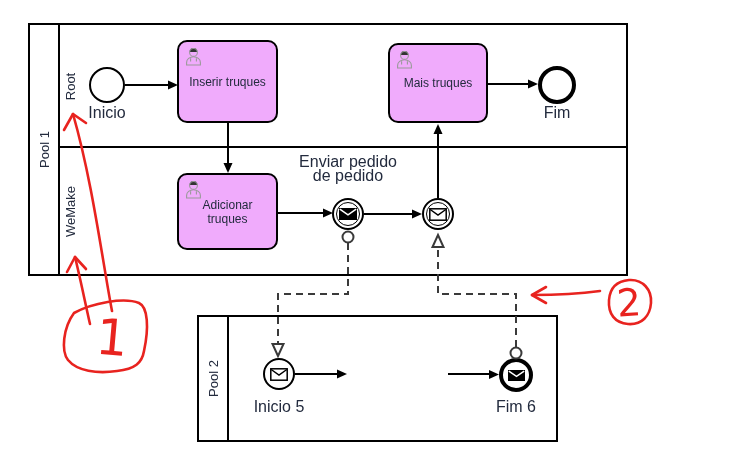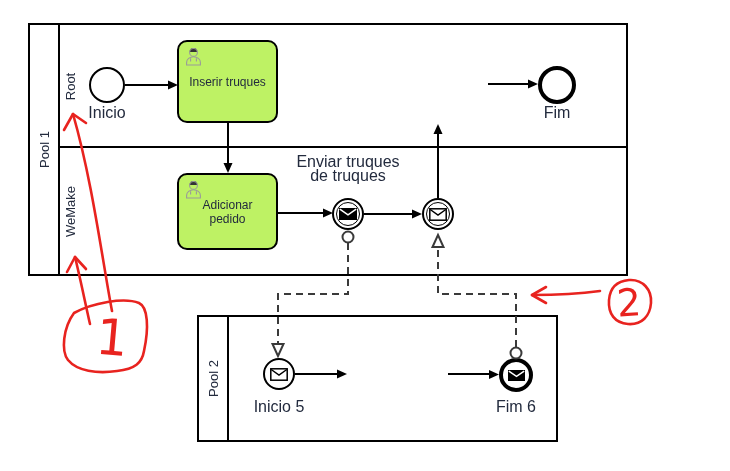--- a/index.html
+++ b/index.html
@@ -6,21 +6,21 @@
   .stage{
     position:relative;width:730px;height:471px;background:#fff;overflow:hidden;
     font-family:"Liberation Sans","DejaVu Sans",sans-serif;color:#232b3e;
   }
   .pool{position:absolute;border:2px solid #000;box-sizing:border-box;background:transparent;}
   .pool-header{position:absolute;left:0;top:0;bottom:0;width:28px;border-right:2px solid #000;
     display:flex;align-items:center;justify-content:center;}
   .vtext{transform:rotate(-90deg);white-space:nowrap;font-size:13px;}
   .lane-label{position:absolute;display:flex;align-items:center;justify-content:center;}
   .lane-divider{position:absolute;height:2px;background:#000;}
-  .task{position:absolute;border:2px solid #000;border-radius:10px;background:#bef264;box-sizing:border-box;
+  .task{position:absolute;border:2px solid #000;border-radius:10px;background:#f0abfc;box-sizing:border-box;
     display:flex;align-items:center;justify-content:center;text-align:center;font-size:12px;line-height:14px;}
   .task-label{max-width:84px;}
   .user-icon{position:absolute;top:5px;left:6px;}
   .event{position:absolute;border-radius:50%;background:#fff;box-sizing:border-box;
     display:flex;align-items:center;justify-content:center;}
   .ev-thin{border:2px solid #000;}
   .ev-thick{border:4px solid #000;}
   .ev-double{border:2px solid #000;}
   .ev-inner{position:absolute;inset:2px;border:1.5px solid #000;border-radius:50%;
     display:flex;align-items:center;justify-content:center;}
@@ -61,43 +61,52 @@
   <div class="task" style="left:177px;top:40px;width:101px;height:83px;">
     <svg class="user-icon" width="17" height="19" viewBox="0 0 17 19">
       <path d="M4.6,5 a3.9,3.9 0 0 1 7.8,0 z" fill="#333"></path>
       <circle cx="8.5" cy="5.4" r="3.9" fill="none" stroke="#9a9a9a" stroke-width="1.1"></circle>
       <path d="M1.6,18 v-2.6 a6.9,5.6 0 0 1 13.8,0 V18 z" fill="none" stroke="#9a9a9a" stroke-width="1.1"></path>
       <path d="M5.6,11.2 v3.2 M11.4,11.2 v3.2" stroke="#9a9a9a" stroke-width="1.1"></path>
     </svg>
     <span class="task-label">Inserir truques</span>
   </div>
 
+  <div class="task" style="left:388px;top:43px;width:100px;height:80px;">
+    <svg class="user-icon" width="17" height="19" viewBox="0 0 17 19">
+      <path d="M4.6,5 a3.9,3.9 0 0 1 7.8,0 z" fill="#333"></path>
+      <circle cx="8.5" cy="5.4" r="3.9" fill="none" stroke="#9a9a9a" stroke-width="1.1"></circle>
+      <path d="M1.6,18 v-2.6 a6.9,5.6 0 0 1 13.8,0 V18 z" fill="none" stroke="#9a9a9a" stroke-width="1.1"></path>
+      <path d="M5.6,11.2 v3.2 M11.4,11.2 v3.2" stroke="#9a9a9a" stroke-width="1.1"></path>
+    </svg>
+    <span class="task-label">Mais truques</span>
+  </div>
 
   <div class="event ev-thick" style="left:538px;top:66px;width:38px;height:38px;"></div>
   <div class="elabel" style="left:532px;top:106px;width:50px;">Fim</div>
 
   <div class="task" style="left:177px;top:173px;width:101px;height:77px;">
     <svg class="user-icon" width="17" height="19" viewBox="0 0 17 19">
       <path d="M4.6,5 a3.9,3.9 0 0 1 7.8,0 z" fill="#333"></path>
       <circle cx="8.5" cy="5.4" r="3.9" fill="none" stroke="#9a9a9a" stroke-width="1.1"></circle>
       <path d="M1.6,18 v-2.6 a6.9,5.6 0 0 1 13.8,0 V18 z" fill="none" stroke="#9a9a9a" stroke-width="1.1"></path>
       <path d="M5.6,11.2 v3.2 M11.4,11.2 v3.2" stroke="#9a9a9a" stroke-width="1.1"></path>
     </svg>
-    <span class="task-label">Adicionar pedido</span>
+    <span class="task-label">Adicionar truques</span>
   </div>
 
   <div class="event ev-double" style="left:332px;top:198px;width:32px;height:32px;">
     <div class="ev-inner">
       <svg width="18" height="12" viewBox="0 0 18 12">
         <rect width="18" height="12" fill="#000"></rect>
         <path d="M0.8,1.2 L9,6.8 L17.2,1.2" stroke="#fff" stroke-width="1.6" fill="none"></path>
       </svg>
     </div>
   </div>
-  <div class="elabel" style="left:292px;top:155px;width:112px;">Enviar truques de truques</div>
+  <div class="elabel" style="left:292px;top:155px;width:112px;">Enviar pedido de pedido</div>
 
   <div class="event ev-double" style="left:422px;top:198px;width:32px;height:32px;">
     <div class="ev-inner">
       <svg width="18" height="13" viewBox="0 0 18 13">
         <rect x="0.8" y="0.8" width="16.4" height="11.4" fill="#fff" stroke="#000" stroke-width="1.5"></rect>
         <path d="M1.2,1.5 L9,7 L16.8,1.5" stroke="#000" stroke-width="1.5" fill="none"></path>
       </svg>
     </div>
   </div>
 

